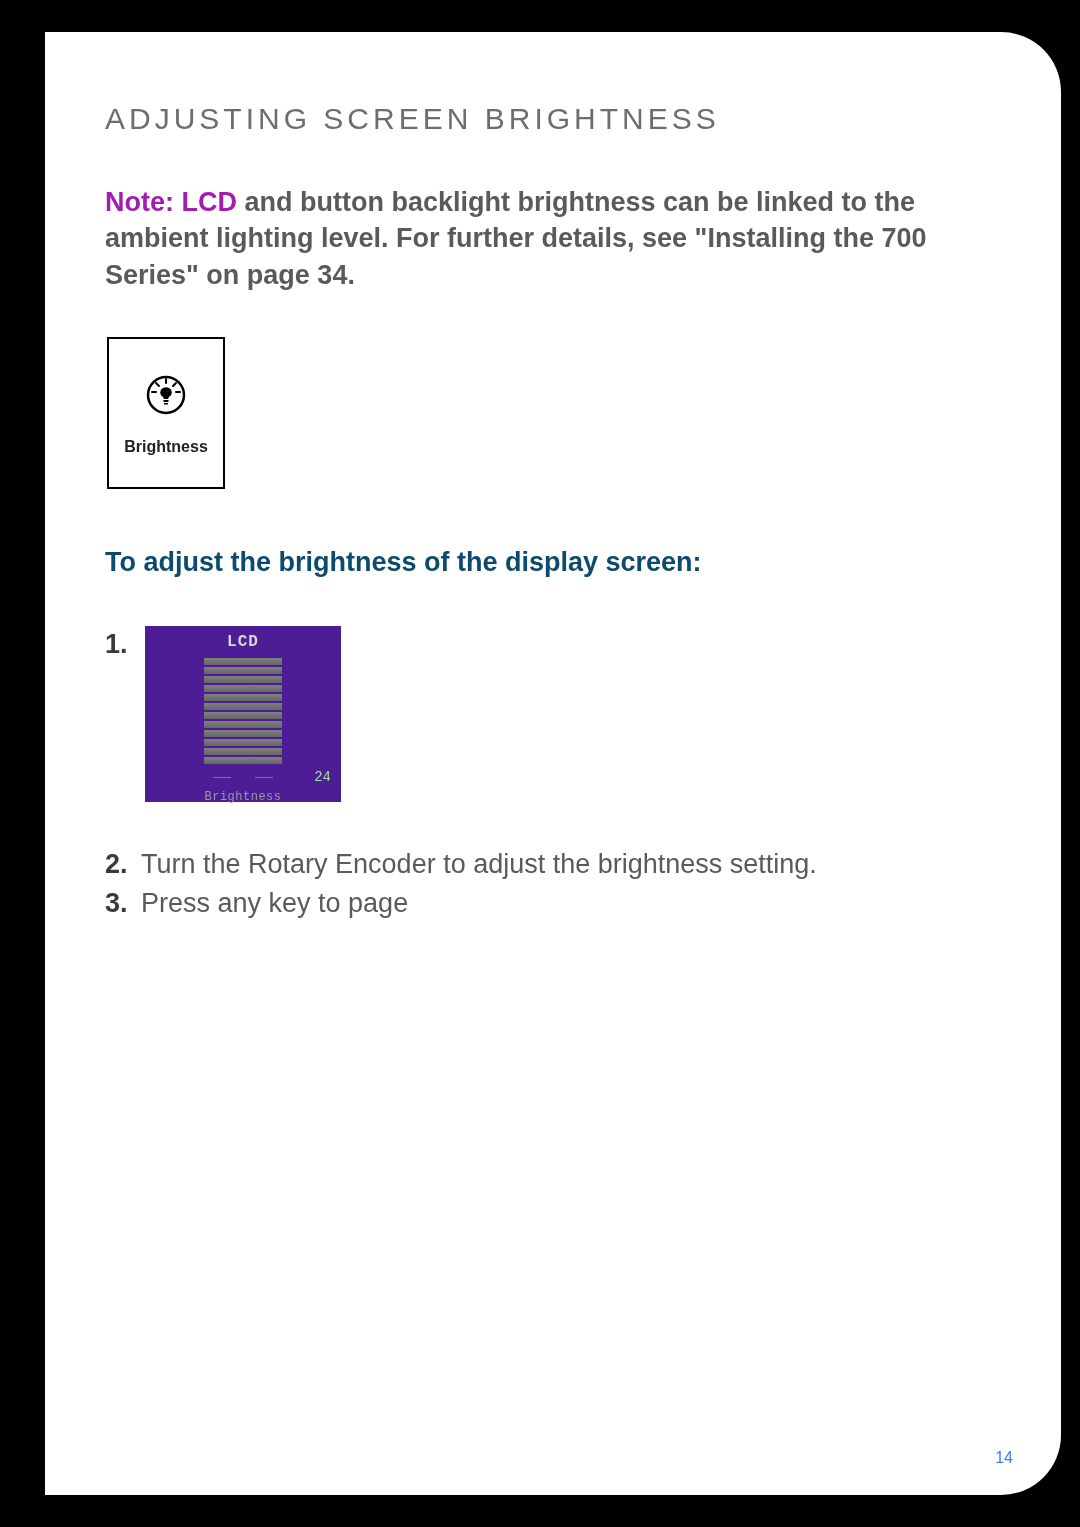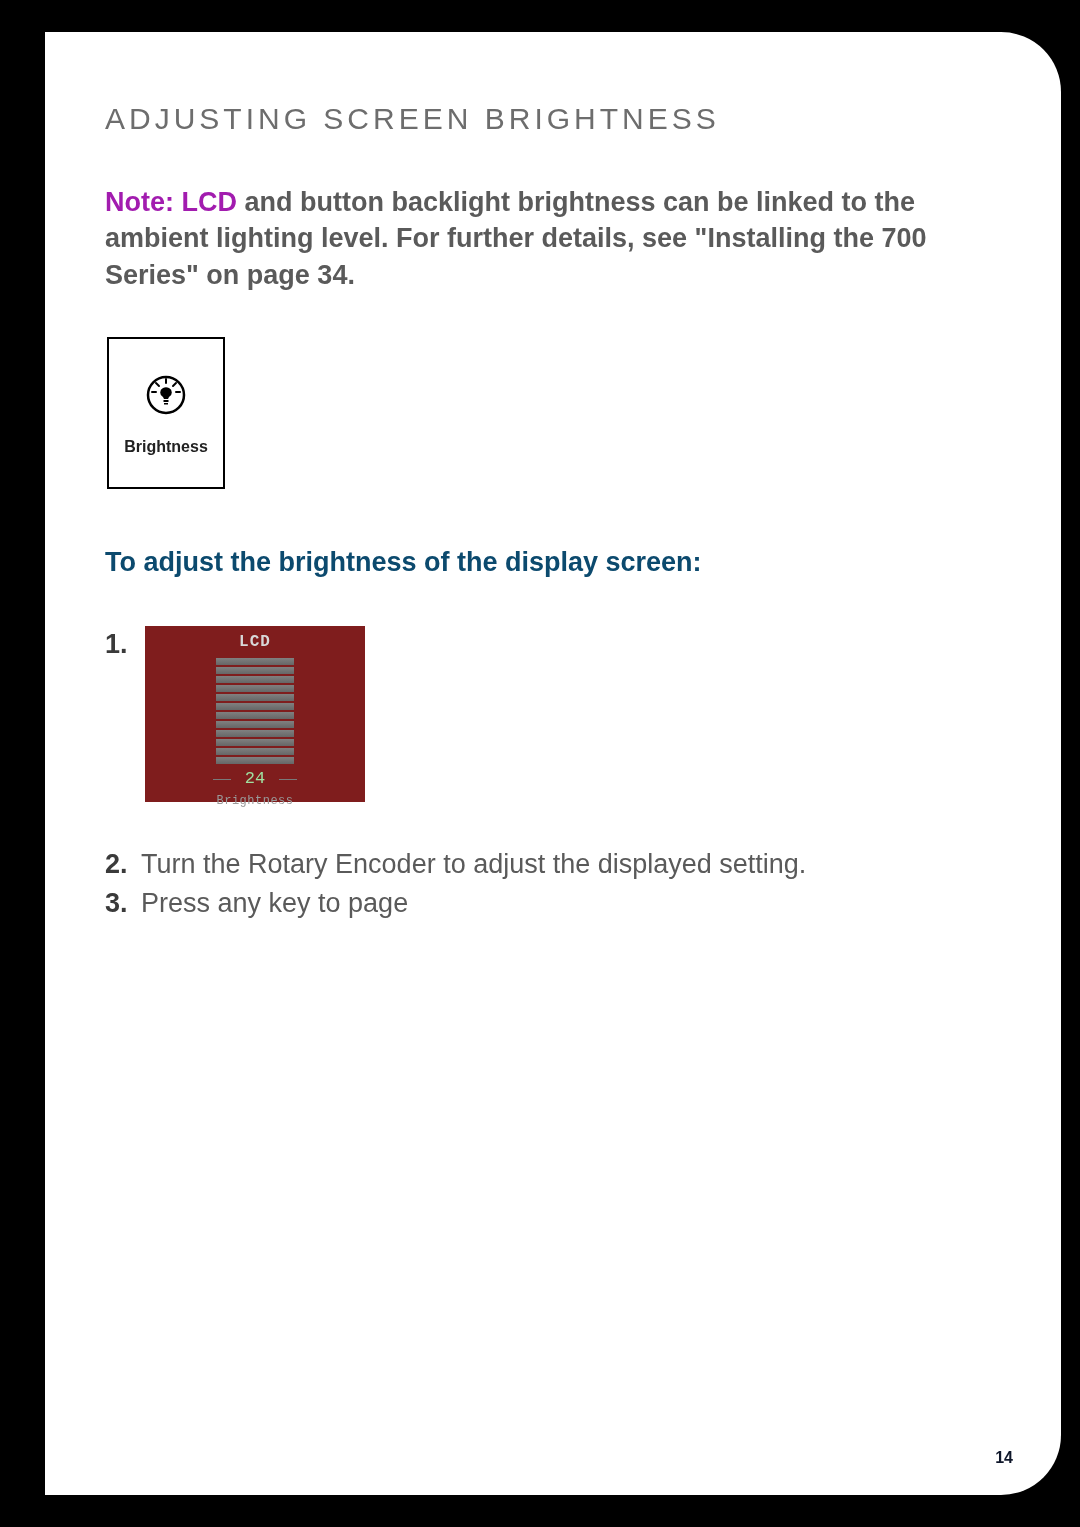--- a/index.html
+++ b/index.html
@@ -73,23 +73,23 @@
   }
   ol.steps > li::before {
     content: counter(step) ".";
     position: absolute;
     left: 0;
     font-weight: 700;
     color: #3a3a3a;
   }
   .lcd-figure {
     margin: 48px 0 44px 4px;
-    width: 220px;
+    width: 196px;
     height: 176px;
-    background: #7f1d1d;
+    background: #4c1d95;
     position: relative;
     padding: 6px 10px 20px;
     font-family: "Courier New", monospace;
   }
   .lcd-figure .lcd-title {
     color: #d8d8d8;
     font-size: 16px;
     font-weight: 700;
     text-align: center;
     letter-spacing: 1px;
@@ -102,22 +102,22 @@
     flex-direction: column;
     gap: 2px;
     padding: 2px 0;
   }
   .lcd-figure .lcd-bars .bar {
     height: 7px;
     background: linear-gradient(to bottom, #808080, #666);
   }
   .lcd-figure .lcd-value {
     color: #9fe0a0;
-    font-size: 17px;
-    text-align: center;
+    font-size: 14px;
+    text-align: right;
     margin-top: 2px;
     position: relative;
   }
   .lcd-figure .lcd-value::before,
   .lcd-figure .lcd-value::after {
     content: "";
     position: absolute;
     top: 50%;
     width: 18px;
     height: 1px;
@@ -130,22 +130,21 @@
     font-size: 12px;
     text-align: center;
     letter-spacing: 0.5px;
     margin-top: 2px;
   }
   .page-number {
     position: absolute;
     bottom: 28px;
     right: 48px;
     font-size: 16px;
-    color: #0f172a;
-    font-weight: bold;
+    color: #3b82f6;
   }
 </style>
 </head>
 <body>
 
 <div class="page">
 
   <h2 class="section-title">ADJUSTING SCREEN BRIGHTNESS</h2>
 
   <p class="note">
@@ -191,18 +190,18 @@
             <div class="bar"></div>
             <div class="bar"></div>
             <div class="bar"></div>
             <div class="bar"></div>
             <div class="bar"></div>
           </div>
         <div class="lcd-value">24</div>
         <div class="lcd-caption">Brightness</div>
       </div>
     </li>
-    <li><span>Turn the Rotary Encoder to adjust the displayed setting.</span></li>
+    <li><span>Turn the Rotary Encoder to adjust the brightness setting.</span></li>
     <li><span>Press any key to page</span></li>
   </ol>
 
   <div class="page-number">14</div>
 </div>
 
 </body></html>

